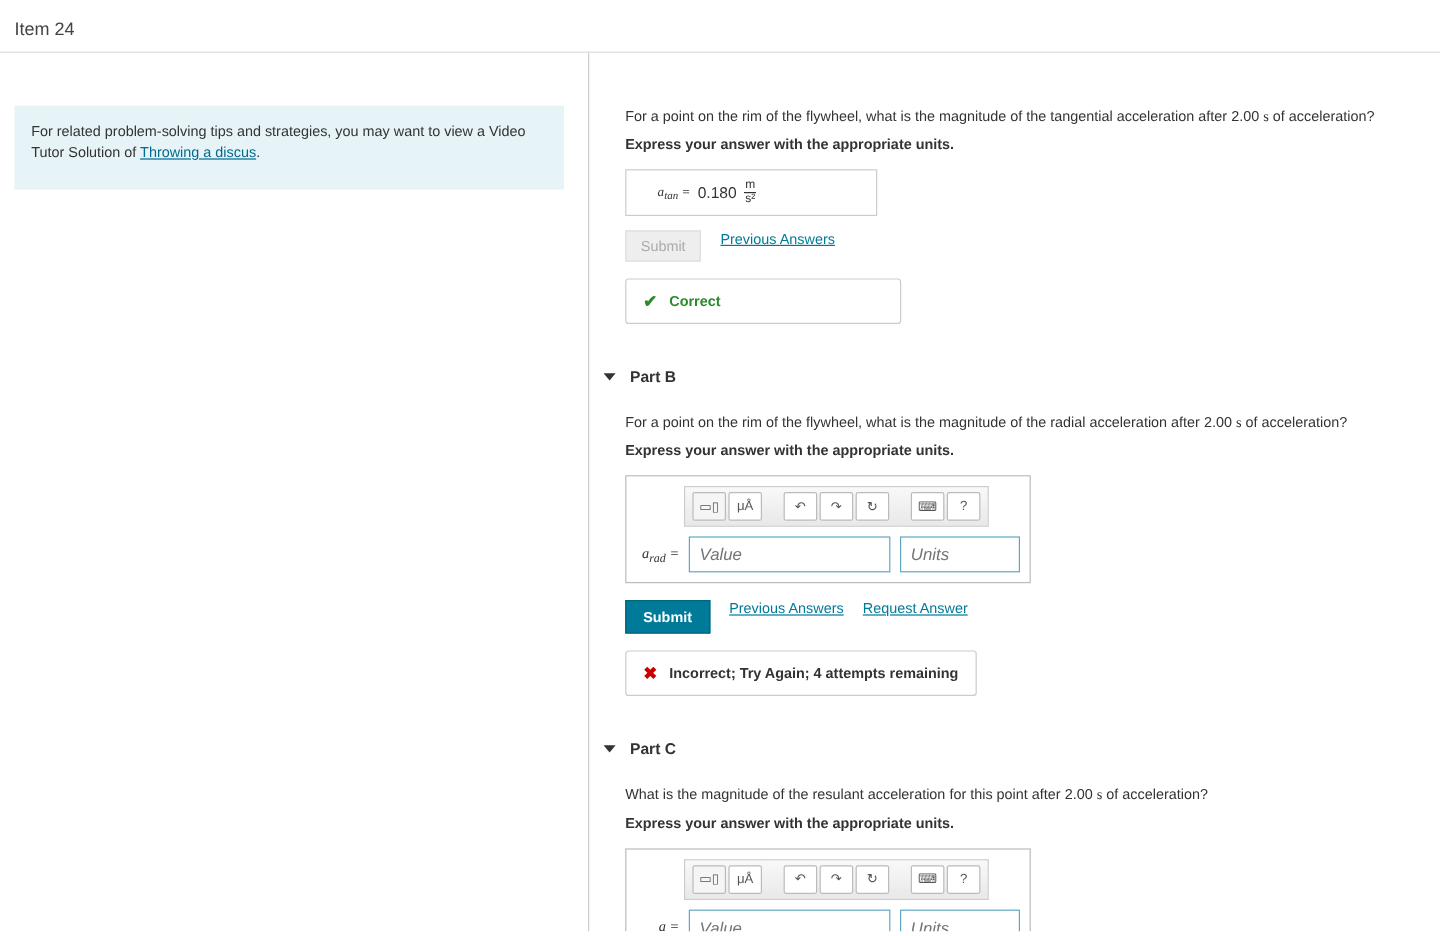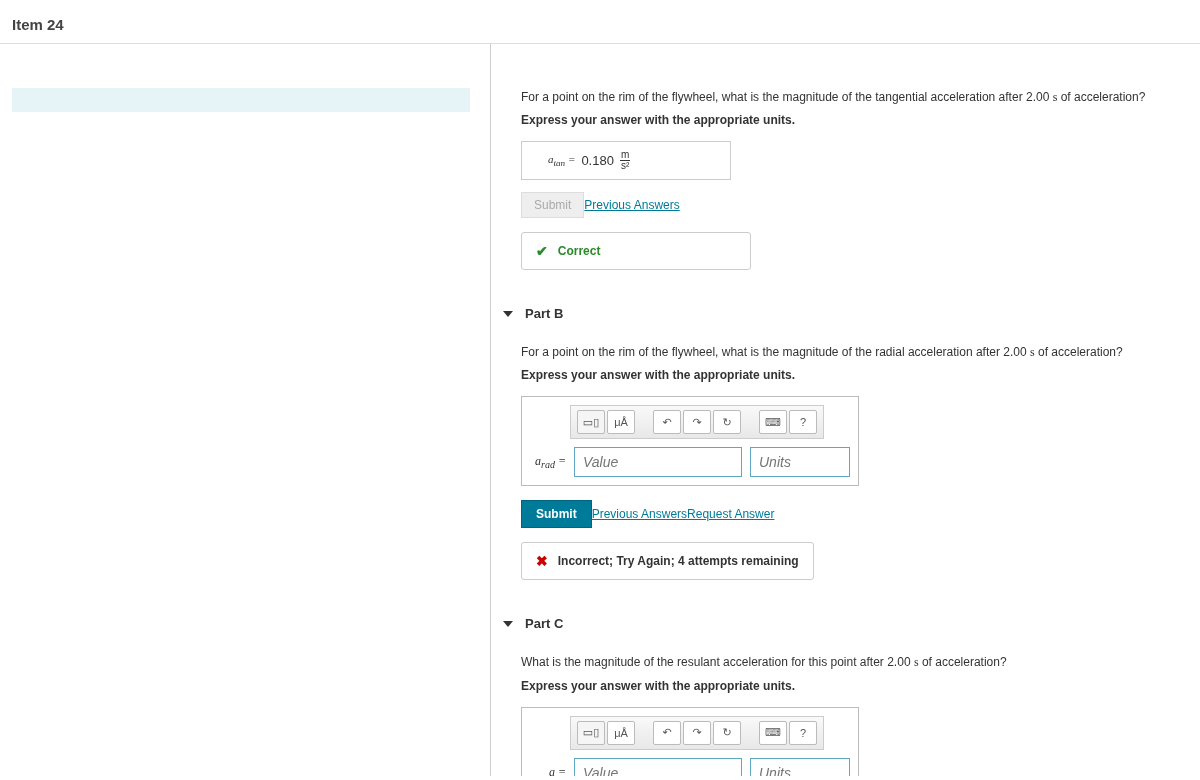--- a/index.html
+++ b/index.html
@@ -1,35 +1,35 @@
 <!DOCTYPE html>
 <html><head>
 <meta charset="utf-8">
 <style>
   * { box-sizing: border-box; margin: 0; padding: 0; }
   body { font-family: Arial, Helvetica, sans-serif; font-size: 12px; color: #333; background: #fff; }
   .page { width: 1200px; height: 780px; position: relative; }
   .header { padding: 16px 12px 10px; border-bottom: 1px solid #ddd; }
-  .header h2 { font-size: 15px; font-weight: bold; color: #444; }
+  .header h2 { font-size: 15px; font-weight: normal; color: #444; }
   .content { display: flex; height: calc(780px - 48px); }
   .left { width: 490px; padding: 44px 20px 10px 12px; }
   .divider { width: 1px; background: #ccc; }
   .right { flex: 1; padding: 44px 20px 10px 30px; overflow: hidden; }
   .info-box { background: #e6f3f7; padding: 12px 14px; color: #333; line-height: 1.5; font-size: 12px; }
   .info-box p { margin-bottom: 10px; }
   .info-box a { color: #006b8f; text-decoration: underline; }
   .serif { font-family: "Times New Roman", serif; }
   .question { color: #333; line-height: 1.6; margin-bottom: 6px; }
   .instruct { font-weight: bold; color: #333; margin-bottom: 14px; }
   .answer-display { border: 1px solid #ccc; padding: 8px 10px; display: inline-flex; align-items: center; gap: 6px; min-width: 210px; margin-bottom: 12px; }
   .answer-display .lbl { font-style: italic; font-family: "Times New Roman", serif; font-size: 11px; margin-left: 16px; }
   .answer-display .val { font-size: 13px; }
   .frac { display: inline-flex; flex-direction: column; align-items: center; font-size: 10px; line-height: 1; vertical-align: middle; }
   .frac .top { border-bottom: 1px solid #333; padding: 0 1px; }
-  .btn-row { display: flex; align-items: center; gap: 0; margin-bottom: 14px; }
+  .btn-row { display: flex; gap: 16px; margin-bottom: 14px; }
   .btn-submit-disabled { background: #eee; color: #aaa; border: 1px solid #ddd; padding: 5px 12px; font-size: 12px; cursor: default; }
   .btn-submit { background: #007a99; color: #fff; border: 1px solid #006680; padding: 6px 14px; font-size: 12px; font-weight: bold; cursor: pointer; }
   .link { color: #007a99; text-decoration: underline; cursor: pointer; font-size: 12px; }
   .feedback { border: 1px solid #ccc; border-radius: 3px; padding: 10px 14px; display: inline-flex; align-items: center; gap: 10px; min-width: 230px; margin-bottom: 28px; }
   .feedback.correct { color: #2a8a2a; }
   .feedback.incorrect { color: #333; }
   .check-icon { color: #2a8a2a; font-weight: bold; font-size: 14px; }
   .x-icon { color: #cc0000; font-weight: bold; font-size: 14px; }
   .part-header { display: flex; align-items: center; gap: 12px; margin-bottom: 22px; margin-top: 8px; }
   .caret { width: 0; height: 0; border-left: 5px solid transparent; border-right: 5px solid transparent; border-top: 6px solid #333; cursor: pointer; margin-left: -18px; }
@@ -49,20 +49,23 @@
 </head>
 <body>
 
 <div class="page">
   <div class="header">
     <h2>Item 24</h2>
   </div>
   <div class="content">
     <div class="left">
       <div class="info-box">
+        <p>
+          <span>For related problem-solving tips and strategies, you may want to view a Video Tutor Solution of </span><a href="#">Throwing a discus</a><span>.</span>
+        </p>
       </div>
     </div>
     <div class="divider"></div>
     <div class="right">
 
       <div class="section">
         <p class="question">
           <span>For a point on the rim of the flywheel, what is the magnitude of the tangential acceleration after 2.00 </span><span class="serif">s</span><span> of acceleration?</span>
         </p>
         <p class="instruct">Express your answer with the appropriate units.</p>

